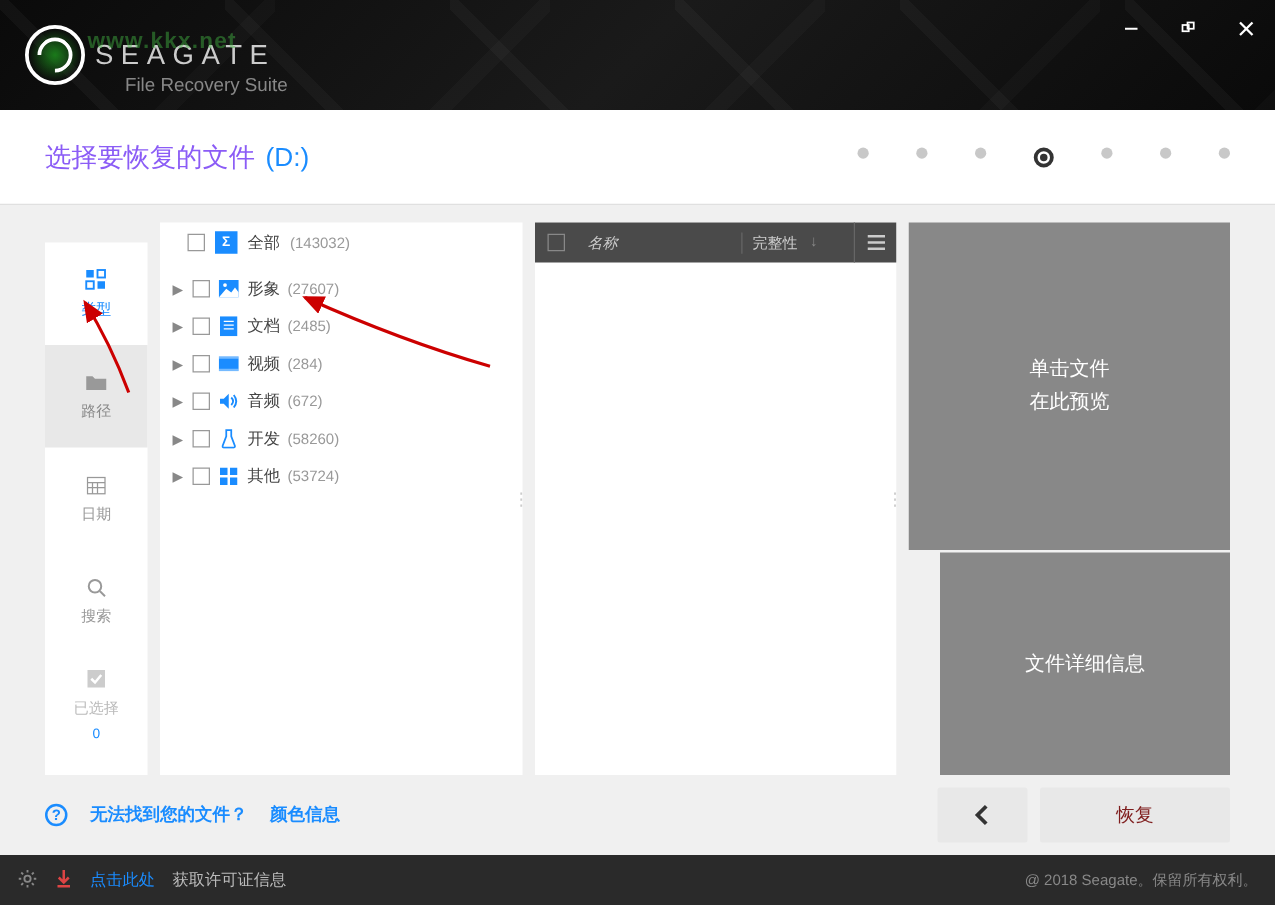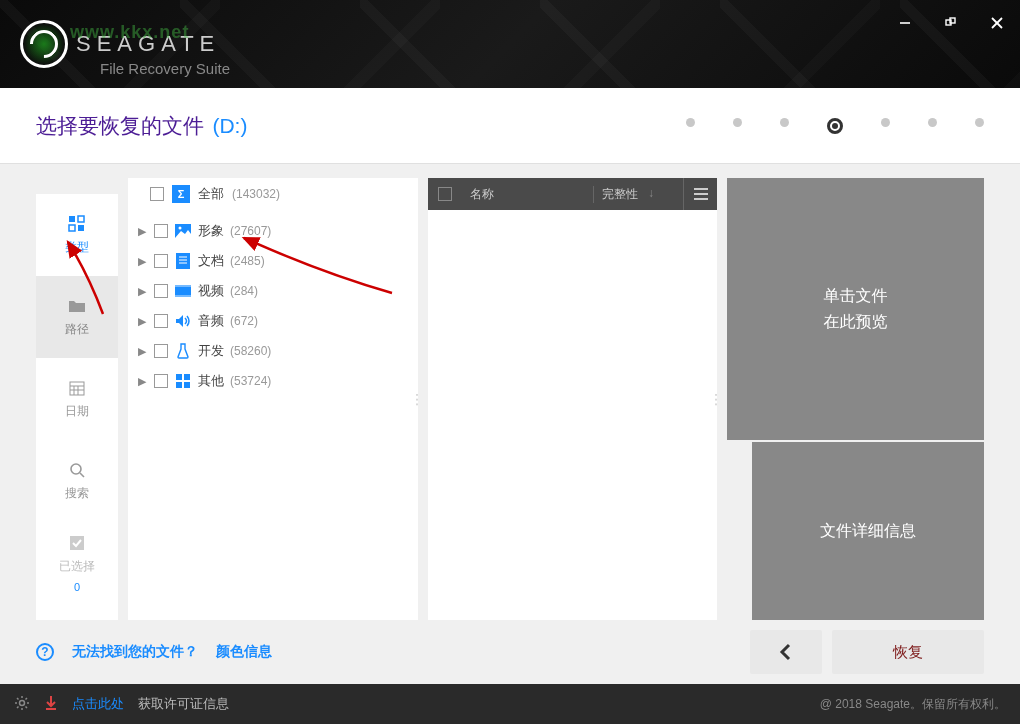--- a/index.html
+++ b/index.html
@@ -16,21 +16,21 @@
 .logo-mark::after { content: ""; width: 22px; height: 22px; border: 3px solid #fff; border-bottom-color: transparent; border-radius: 50%; transform: rotate(45deg); }
 .logo-text { color: #ccc; font-size: 22px; letter-spacing: 6px; font-weight: 300; }
 .logo-sub { position: absolute; left: 100px; top: 60px; color: #888; font-size: 15px; z-index: 1; }
 .watermark { position: absolute; left: 70px; top: 22px; color: #43b843; font-size: 18px; opacity: 0.45; z-index: 1; letter-spacing: 1px; font-weight: 700; }
 .win-controls { position: absolute; right: 0; top: 0; display: flex; z-index: 1; }
 .win-btn { width: 46px; height: 46px; display: flex; align-items: center; justify-content: center; color: #fff; font-size: 16px; cursor: pointer; }
 .win-btn svg { width: 14px; height: 14px; }
 
 
 .header-row { height: 76px; background: #fff; border-bottom: 1px solid #e0e0e0; display: flex; align-items: center; padding: 0 36px; justify-content: space-between; }
-.header-title { font-size: 21px; color: #4c1d95; }
+.header-title { font-size: 21px; color: #8b5cf6; }
 .header-drive { color: #1a8cff; font-size: 21px; margin-left: 4px; }
 .step-dots { display: flex; gap: 38px; }
 .dot { width: 9px; height: 9px; border-radius: 50%; background: #c8c8c8; }
 .dot.active { width: 16px; height: 16px; border: 3px solid #333; background: transparent; position: relative; }
 .dot.active::after { content: ""; position: absolute; inset: 2px; border-radius: 50%; background: #333; }
 
 
 .main { position: absolute; top: 164px; bottom: 104px; left: 0; right: 0; padding: 14px 36px 0 36px; display: flex; gap: 10px; }
 .sidebar { width: 82px; background: #fff; display: flex; flex-direction: column; margin-top: 16px; }
 .side-item { height: 82px; display: flex; flex-direction: column; align-items: center; justify-content: center; gap: 6px; font-size: 12px; cursor: pointer; }
@@ -48,21 +48,21 @@
 .expand-arrow { width: 10px; color: #888; font-size: 11px; }
 .checkbox { width: 14px; height: 14px; border: 1px solid #999; background: #fff; flex-shrink: 0; }
 .type-icon { width: 18px; height: 18px; display: flex; align-items: center; justify-content: center; flex-shrink: 0; }
 .type-sigma { background: #1a8cff; color: #fff; font-size: 11px; font-weight: bold; }
 .count { color: #999; font-size: 12px; }
 .drag-handle { position: absolute; right: -4px; top: 50%; transform: translateY(-50%); color: #ccc; font-size: 14px; letter-spacing: -2px; }
 
 .list-panel { flex: 1; background: #fff; position: relative; }
 .list-header { height: 32px; background: #4a4a4a; display: flex; align-items: center; color: #ccc; font-size: 12px; }
 .list-header .checkbox { margin: 0 10px; border-color: #888; background: transparent; }
-.col-name { flex: 1; padding-left: 8px; }
+.col-name { flex: 1; padding-left: 8px; font-style: italic; }
 .col-integrity { width: 90px; border-left: 1px solid #666; padding-left: 8px; display: flex; align-items: flex-start; gap: 10px; }
 .sort-arrow { color: #888; }
 .view-toggle { width: 34px; border-left: 1px solid #666; display: flex; align-items: center; justify-content: center; height: 100%; }
 .drag-handle-r { position: absolute; right: -4px; top: 50%; transform: translateY(-50%); color: #ccc; font-size: 14px; letter-spacing: -2px; }
 
 .preview-panel { width: 257px; display: flex; flex-direction: column; gap: 2px; }
 .preview-top { flex: 0 0 262px; background: #888; color: #fff; display: flex; flex-direction: column; align-items: center; justify-content: center; font-size: 16px; text-align: center; line-height: 1.6; }
 .preview-bottom { flex: 1; background: #888; color: #fff; display: flex; align-items: center; justify-content: center; font-size: 16px; margin-left: 25px; }
 
 

